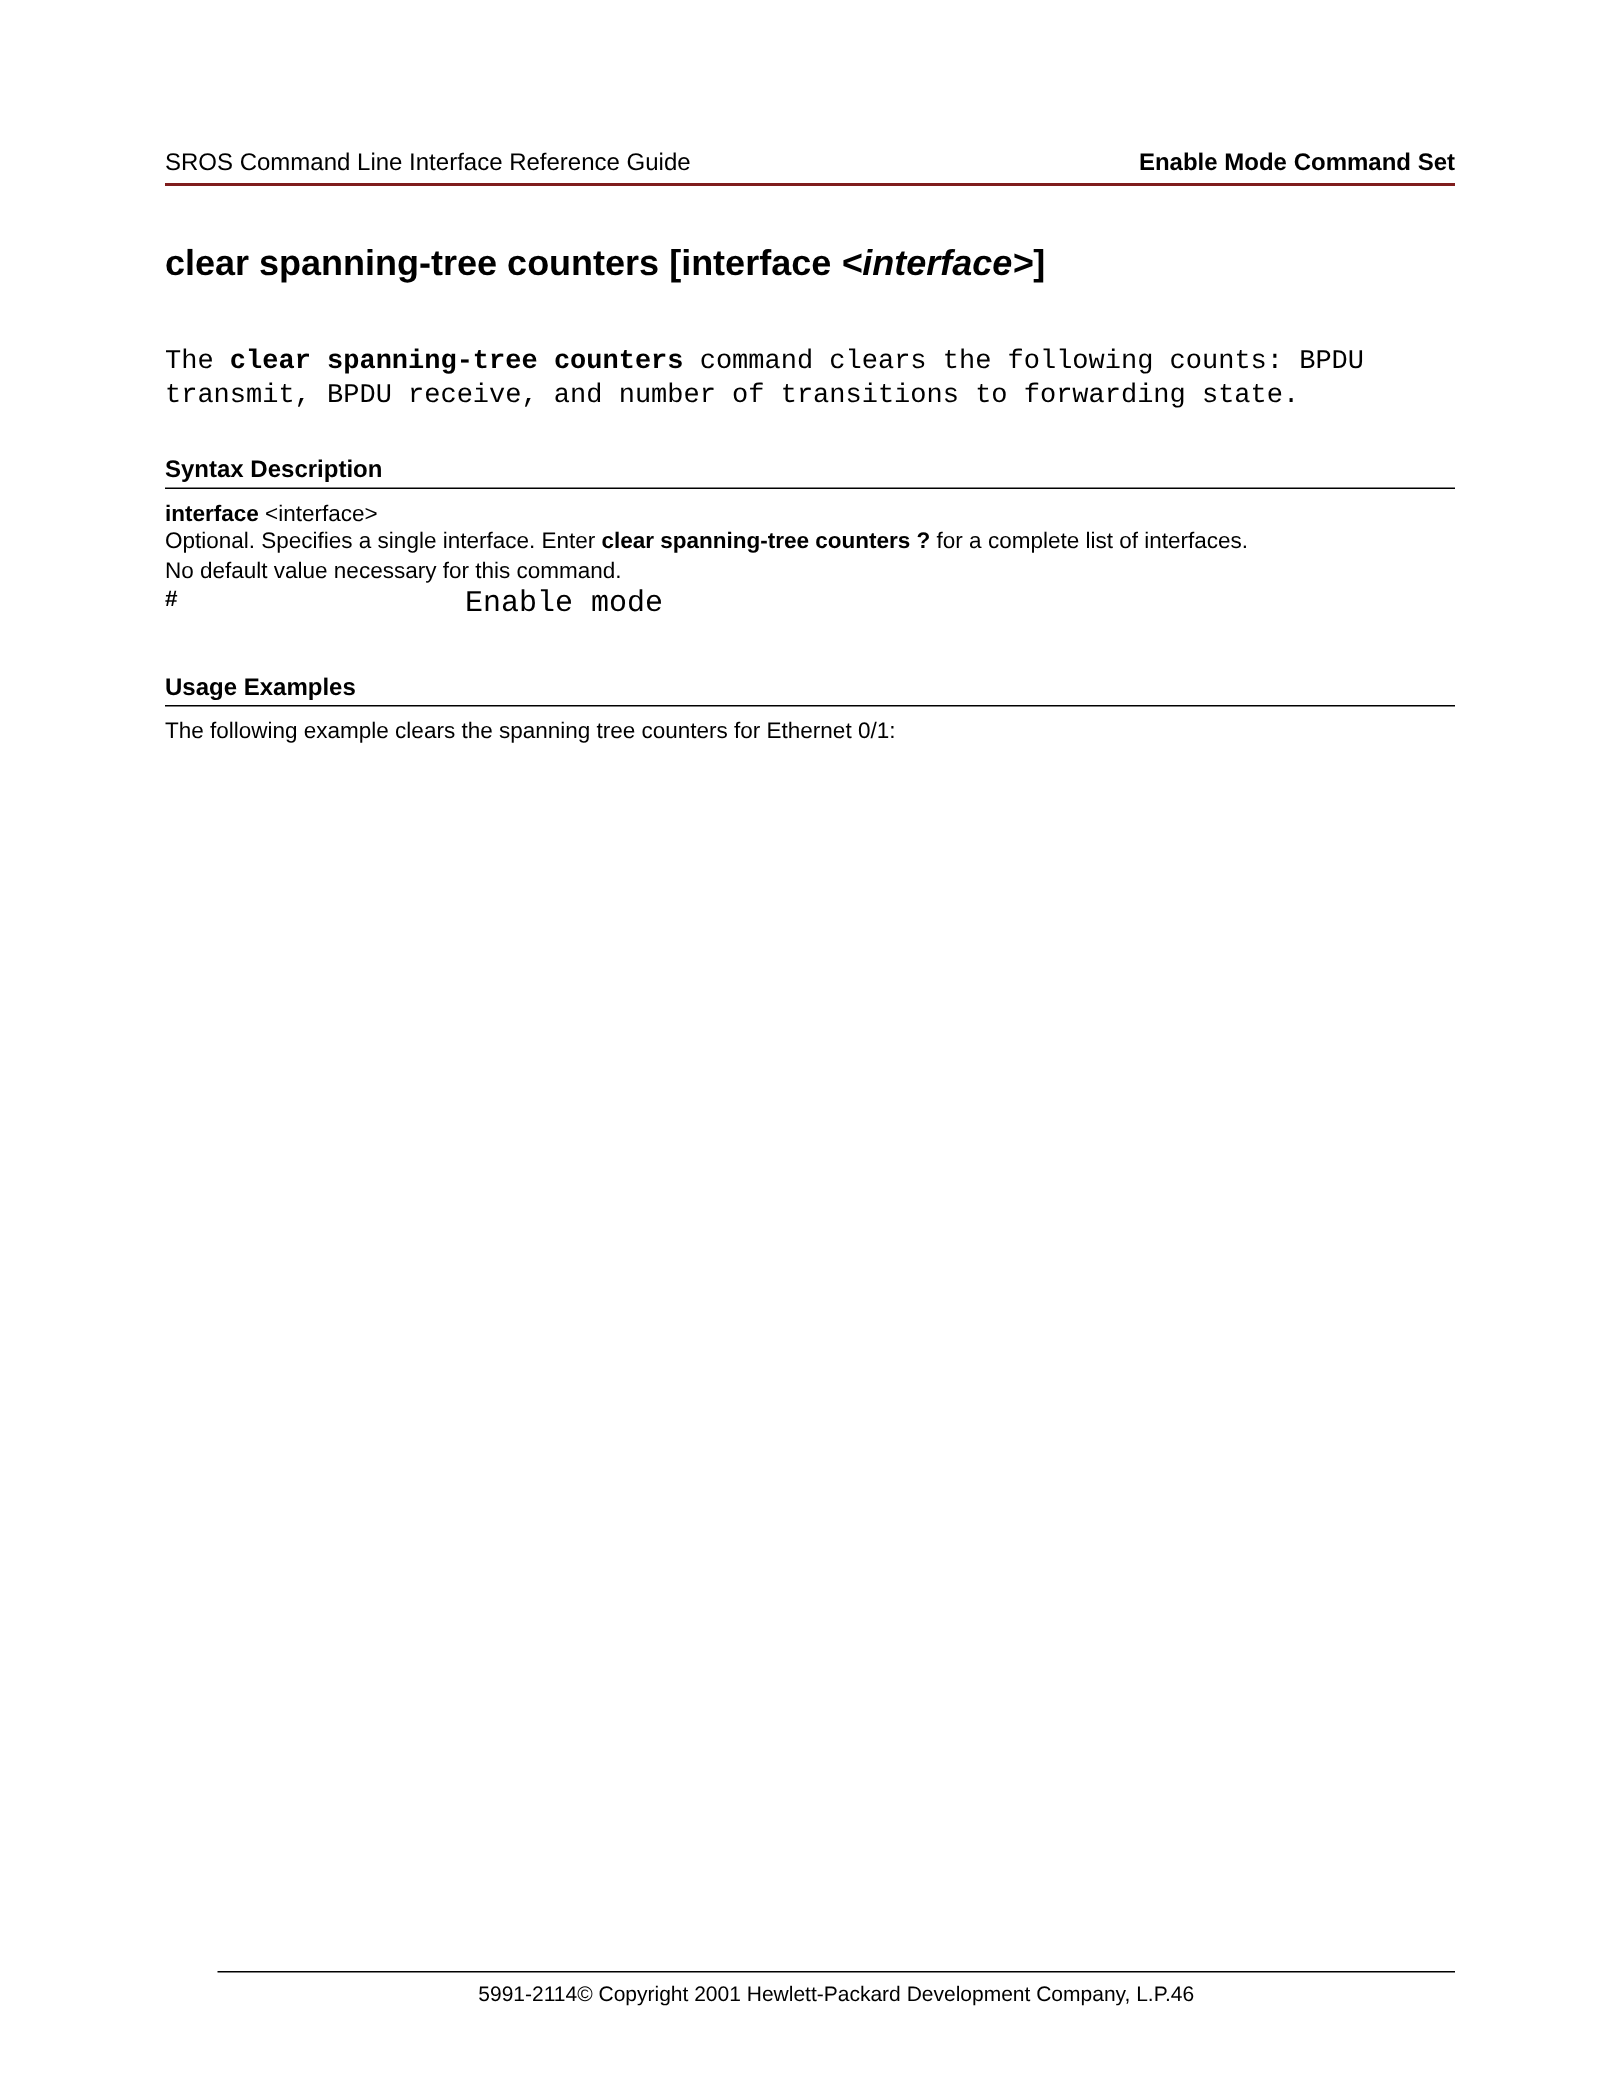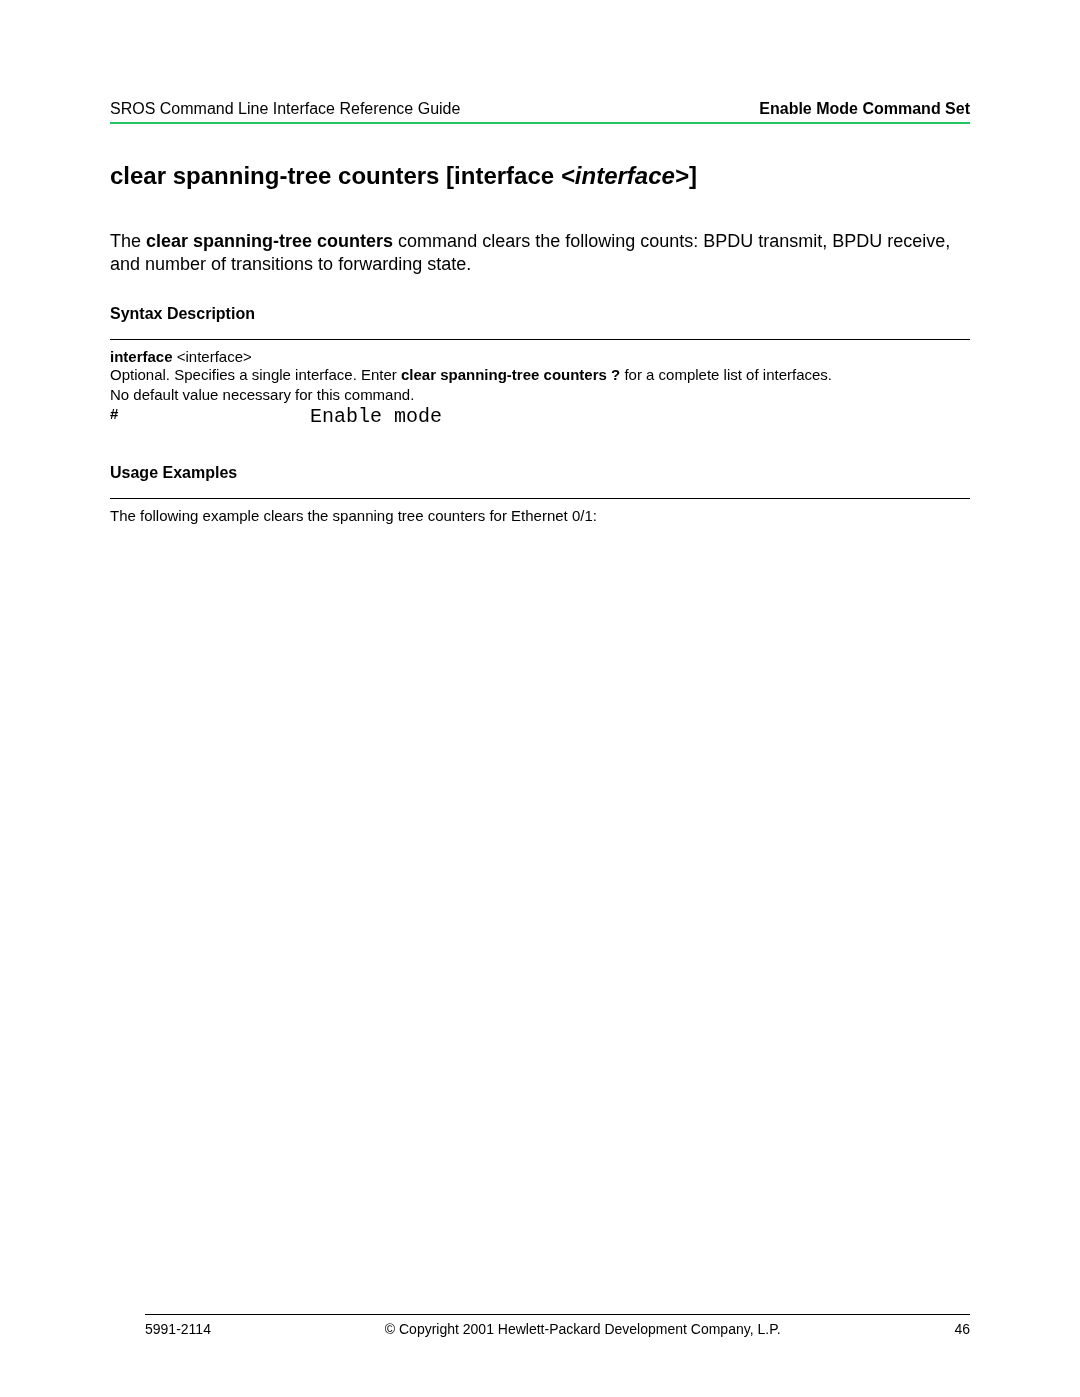--- a/index.html
+++ b/index.html
@@ -12,51 +12,51 @@
       position: relative;
     }
     .page {
       padding: 100px 110px 0 110px;
       width: 100%;
     }
     .header-row {
       display: flex;
       justify-content: space-between;
       align-items: baseline;
-      border-bottom: 2px solid #22c55e;
+      border-bottom: 2px solid #7f1d1d;
       padding-bottom: 4px;
       margin-bottom: 38px;
     }
     .header-left {
       font-size: 16px;
     }
     .header-right {
       font-size: 16px;
       font-weight: bold;
     }
     .cmd-title {
       font-size: 24px;
       font-weight: bold;
       margin-bottom: 40px;
       font-family: Arial, Helvetica, sans-serif;
     }
     .cmd-title .param-brace { font-style: normal; }
     .cmd-title .param-italic { font-style: italic; font-weight: bold; }
     .intro {
-      font-family: Liberation Sans, sans-serif;
+      font-family: Liberation Mono, monospace;
       font-size: 18px;
       line-height: 1.3;
       margin-bottom: 28px;
     }
     .intro .b { font-weight: bold; }
     .section-head {
       font-size: 16px;
       font-weight: bold;
       border-bottom: 1.5px solid #000;
-      padding-bottom: 16px;
+      padding-bottom: 2px;
       margin-top: 36px;
       margin-bottom: 8px;
     }
     .section-head.first { margin-top: 0; }
     .syntax-row { display: flex; flex-direction: column; }
     .syntax-left {
       width: 170px;
       flex-shrink: 0;
       font-size: 15px;
     }
@@ -76,21 +76,21 @@
     .example-intro { font-size: 15px; margin-bottom: 24px; }
     .example-code { font-size: 15px; font-weight: bold; line-height: 1.5; }
     .footer {
       position: absolute;
       left: 110px;
       right: 110px;
       bottom: 60px;
       border-top: 1.5px solid #000;
       padding-top: 6px;
       display: flex;
-      justify-content: space-between;
+      justify-content: center;
       font-size: 14px;
       margin-left: 35px;
     }
   </style>
 </head>
 <body>
 
 <div class="page">
 
   <div class="header-row">

